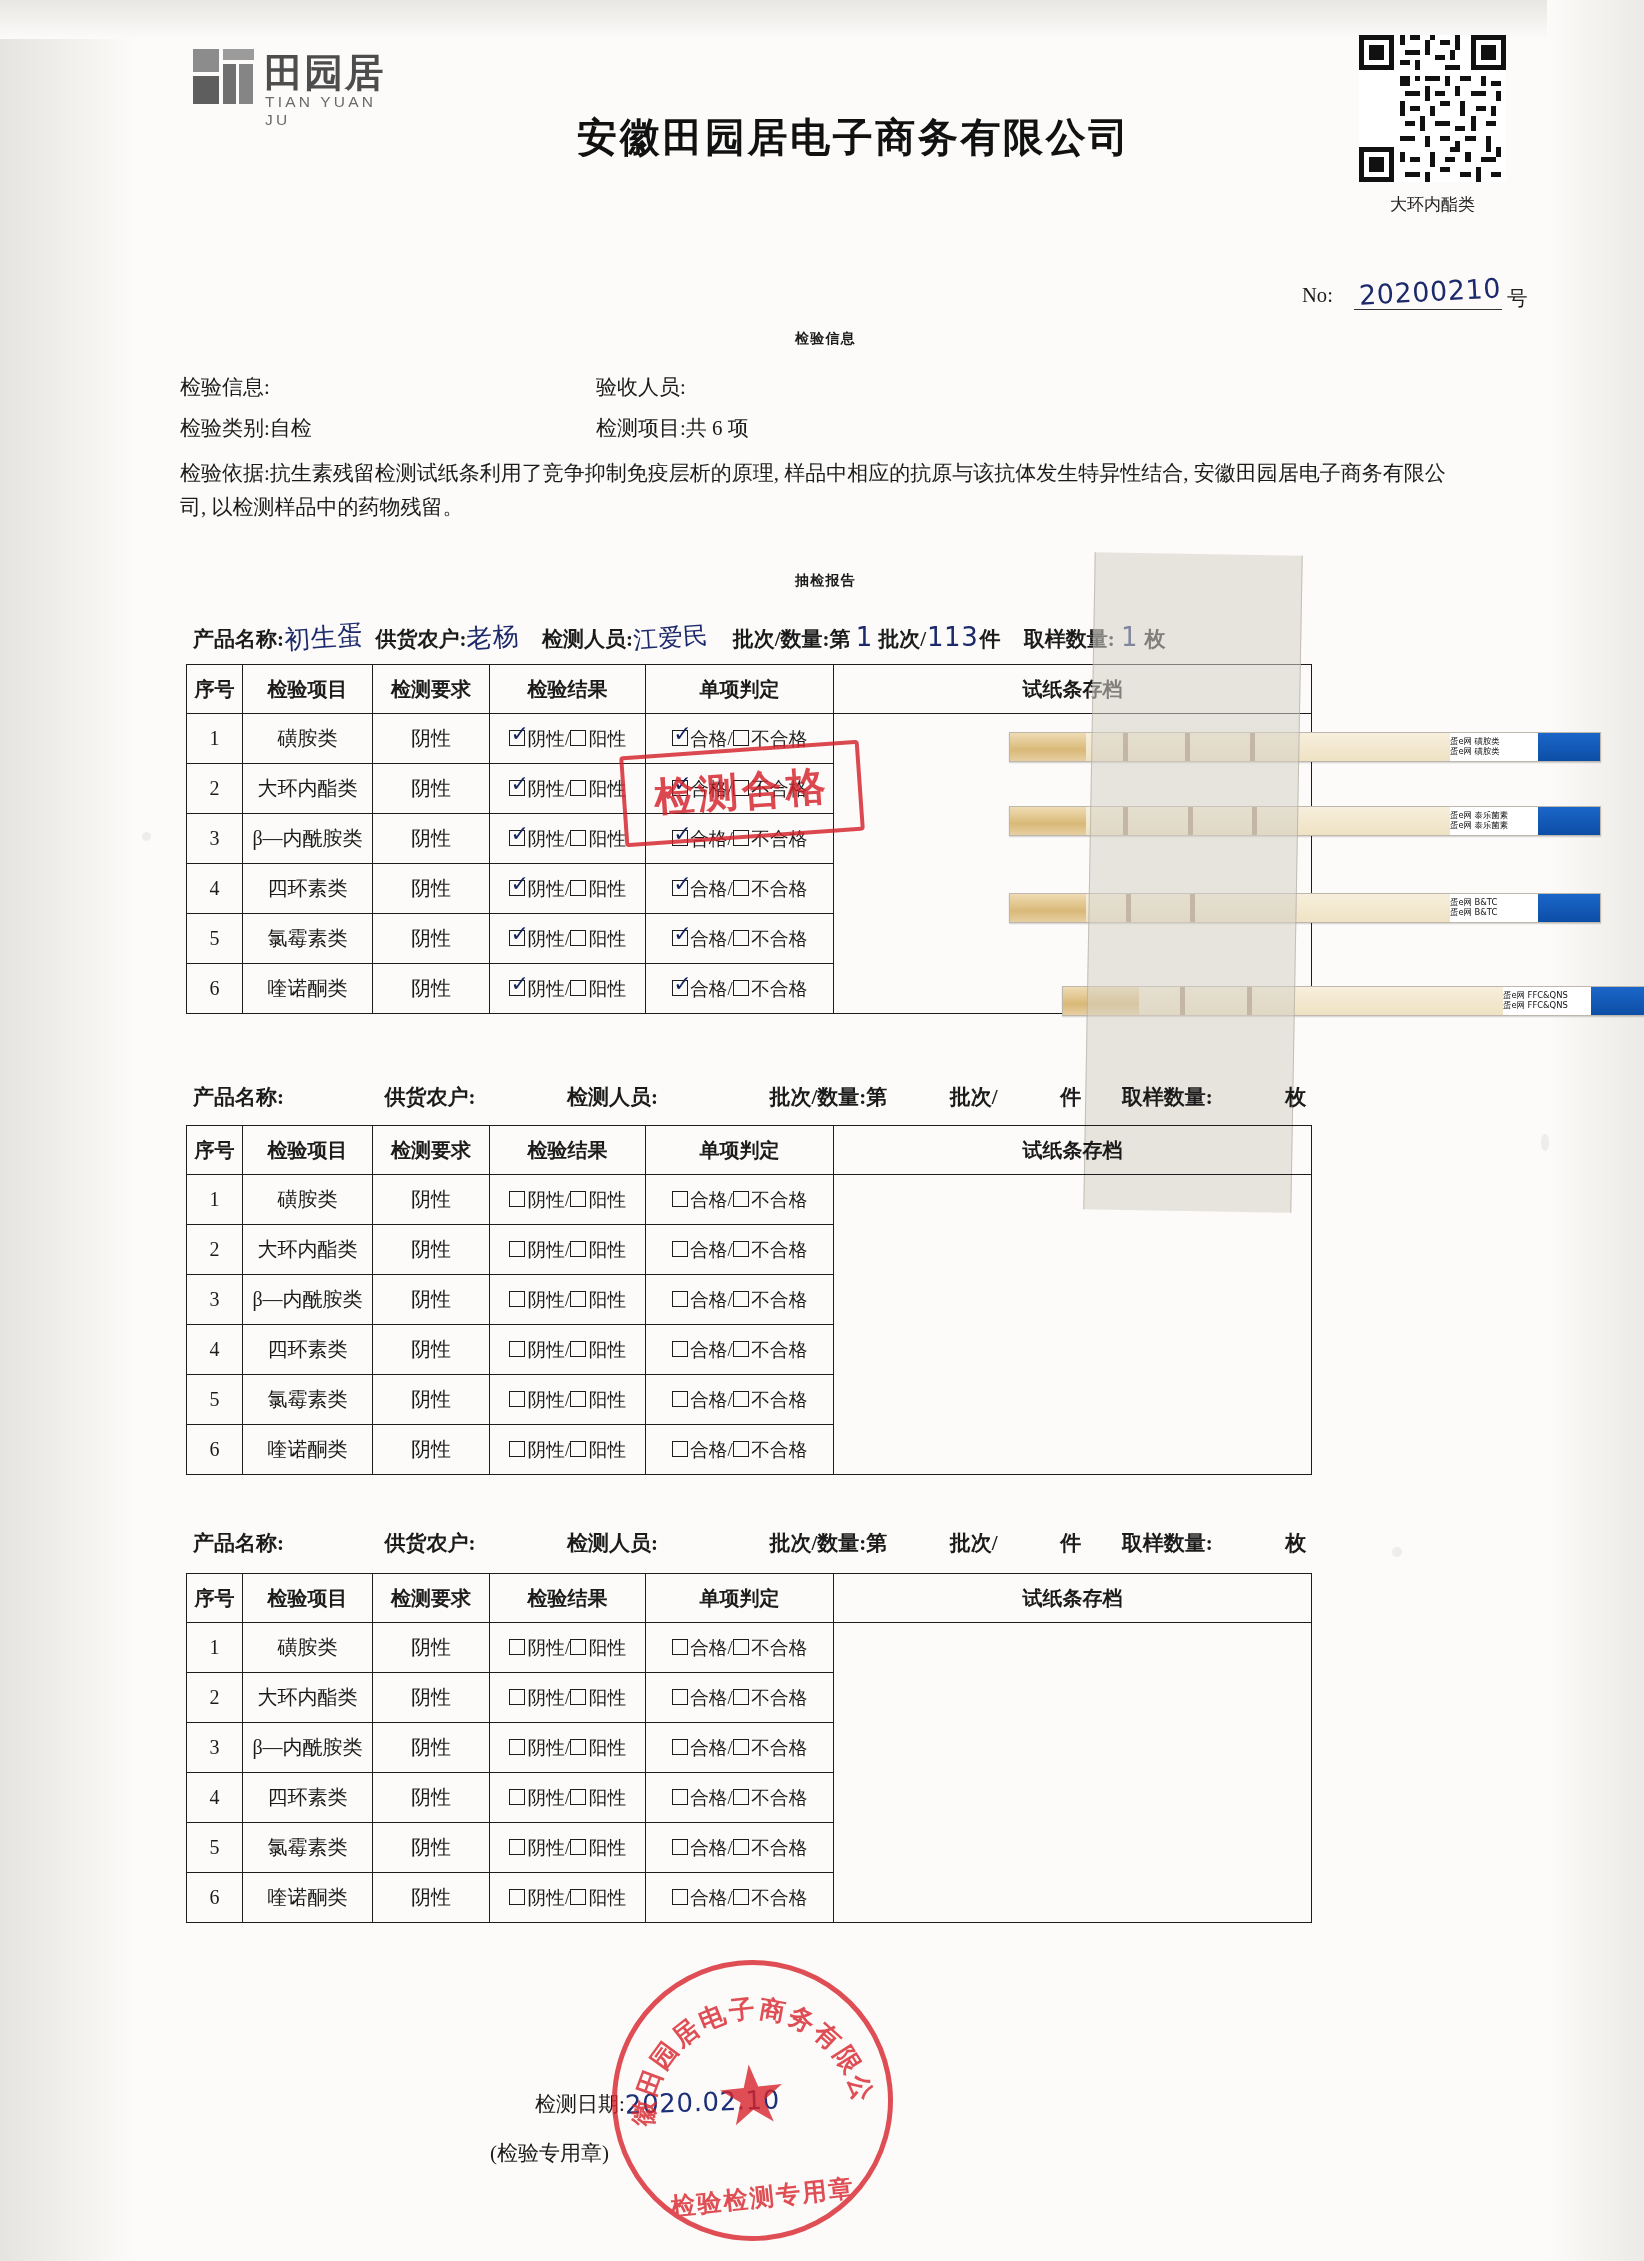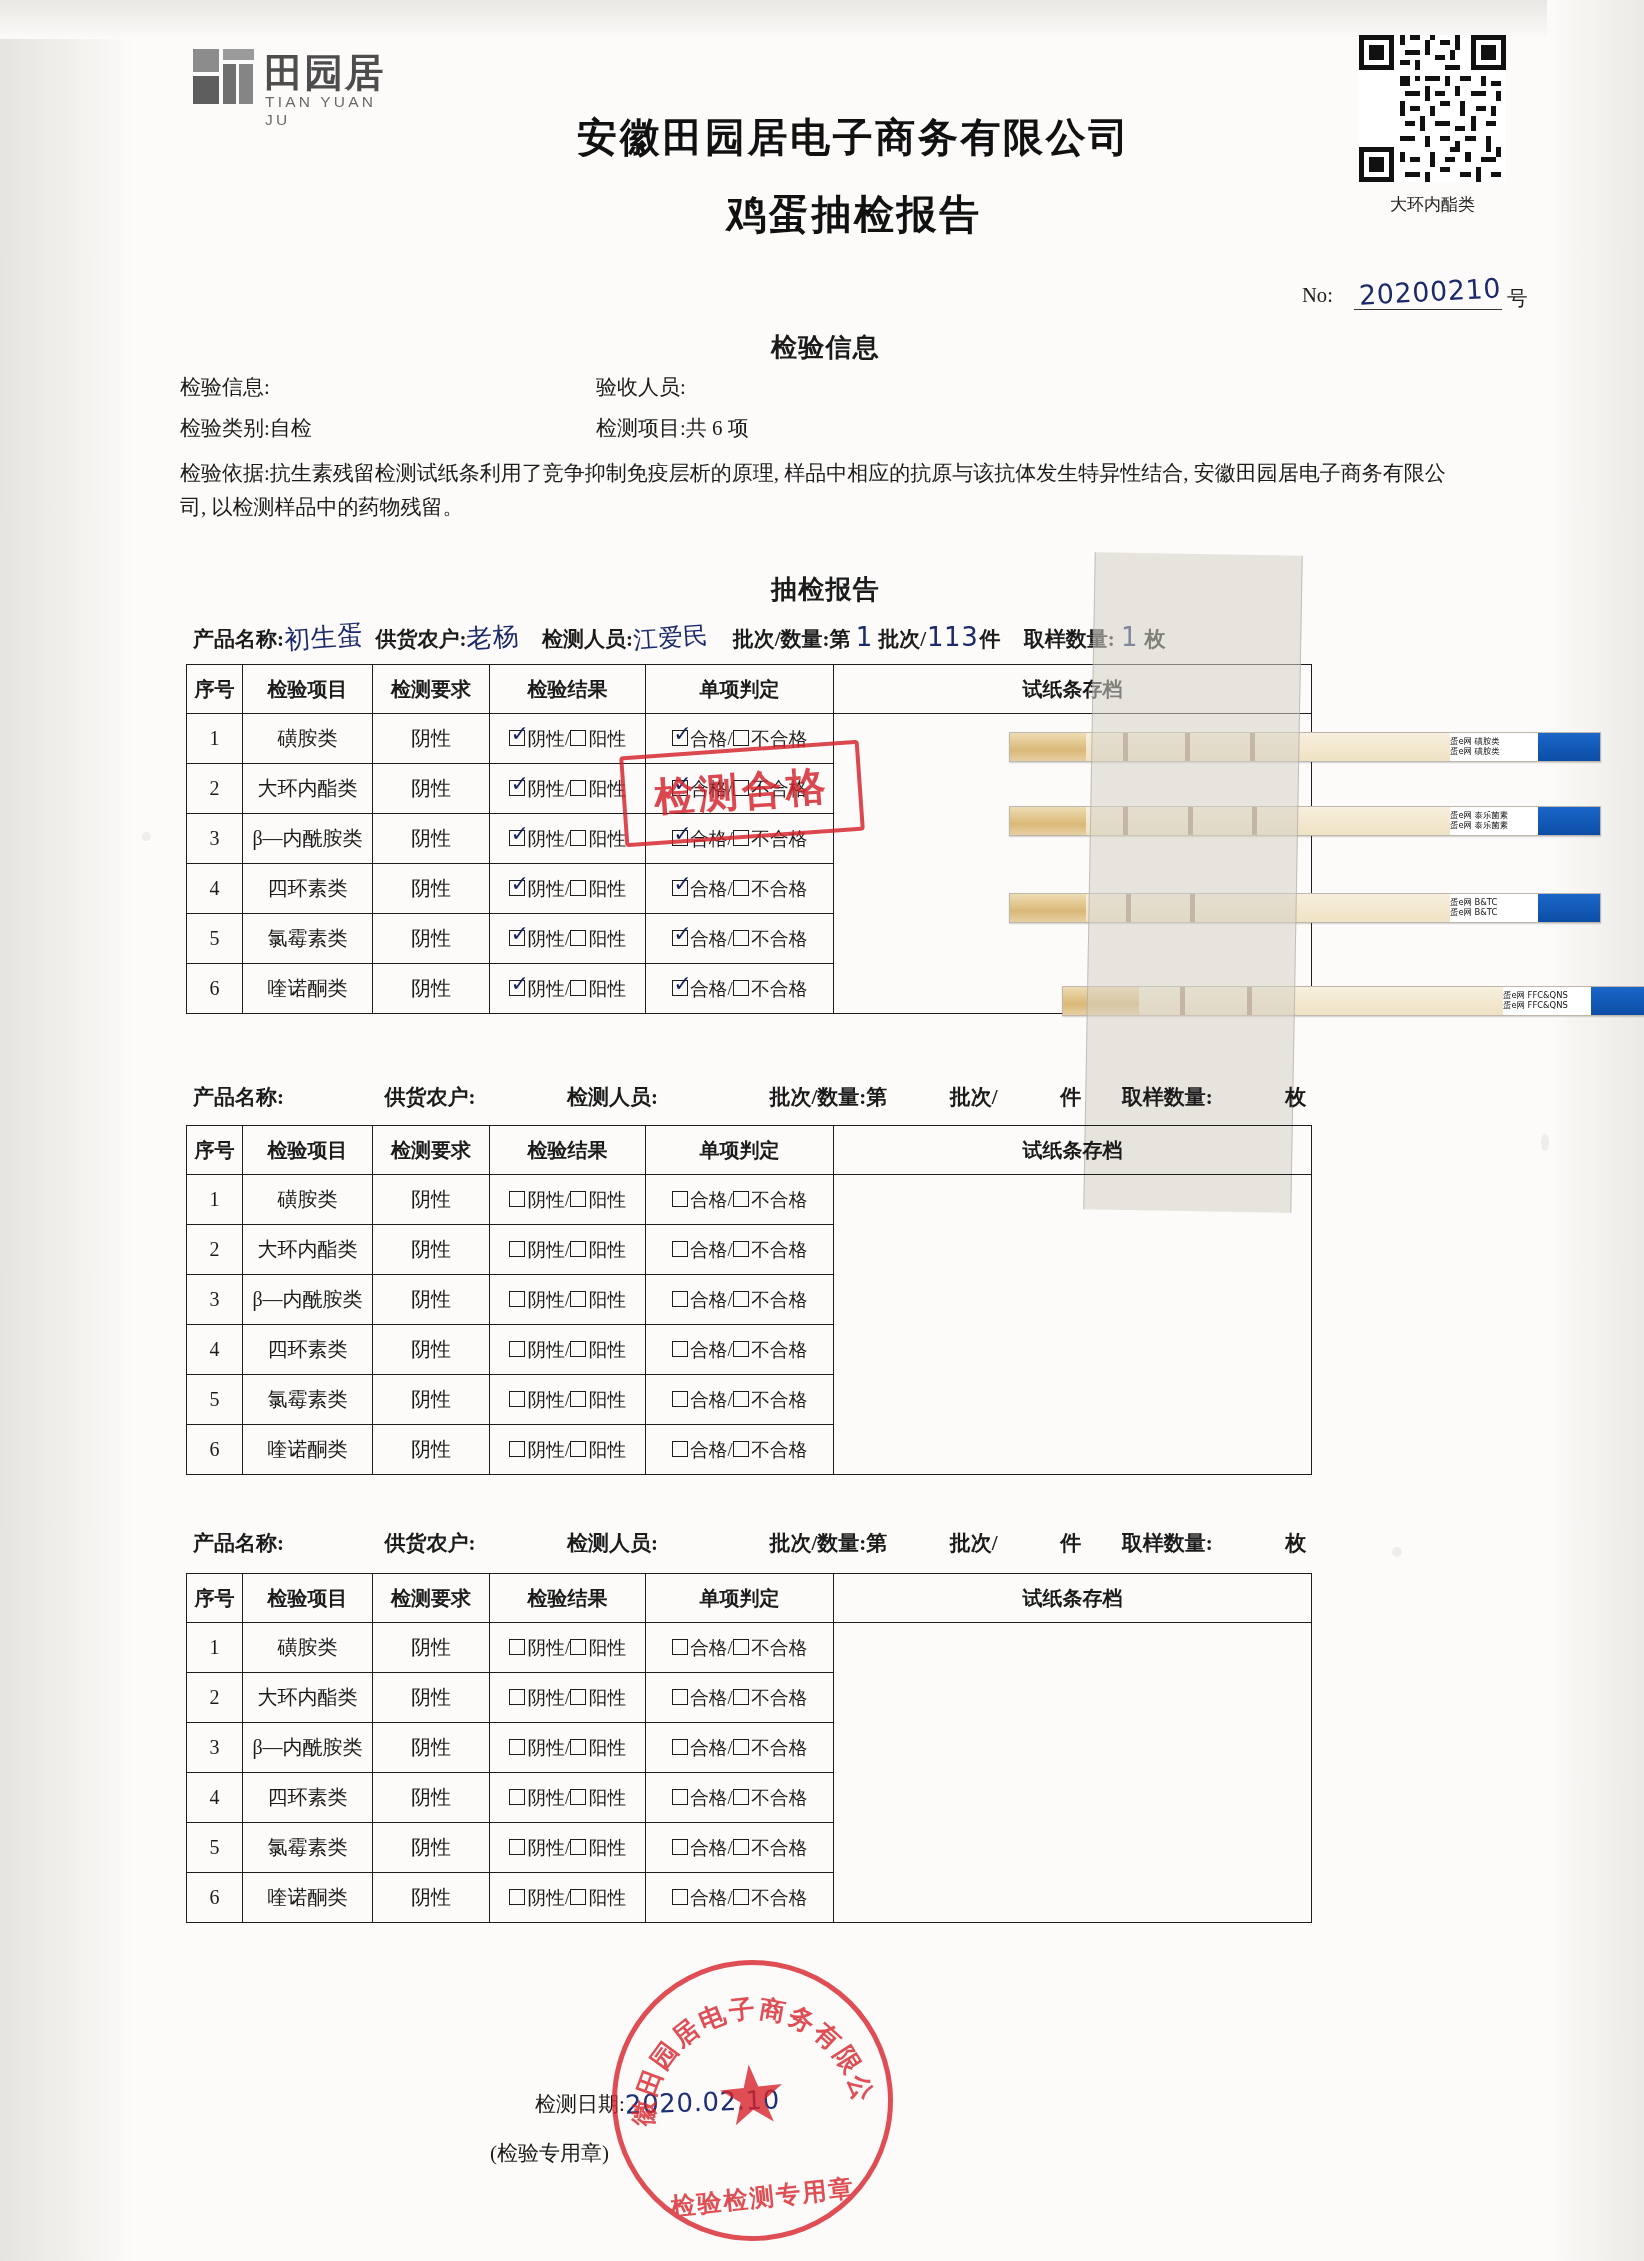--- a/index.html
+++ b/index.html
@@ -151,21 +151,21 @@
     width: 148px;
     height: 1.3px;
     background: #333;
   }
   .no-suffix { position: absolute; left: 205px; top: 0; }
 
   
   .section-title {
     position: absolute;
     text-align: center;
-    font-size: 26px;
+    font-size: 14px;
     font-weight: bold;
     letter-spacing: 1.3px;
   }
   .info-title { left: 645px; top: 330px; width: 361px; }
   .report-title { left: 645px; top: 572px; width: 361px; }
 
   .info-row {
     position: absolute;
     font-size: 21px;
     line-height: 28px;
@@ -398,21 +398,20 @@
         <i class="b"></i>
         <i class="c"></i>
         <i class="d"></i>
         <i class="e"></i>
     </div>
     <div class="logo-cn">田园居</div>
     <div class="logo-en">TIAN YUAN JU</div>
   </div>
 
   <div class="title1">安徽田园居电子商务有限公司</div>
-  <div class="title2">鸡蛋抽检报告</div>
 
   <div class="qr">
     <svg width="147" height="147" viewBox="0 0 29 29" shape-rendering="crispEdges">
       <rect width="29" height="29" fill="#ffffff"></rect>
       <g fill="#111">
         <rect x="0" y="0" width="7" height="1"></rect>
           <rect x="0" y="6" width="7" height="1"></rect>
         <rect x="0" y="0" width="1" height="7"></rect>
           <rect x="6" y="0" width="1" height="7"></rect>
         <rect x="2" y="2" width="3" height="3"></rect>

